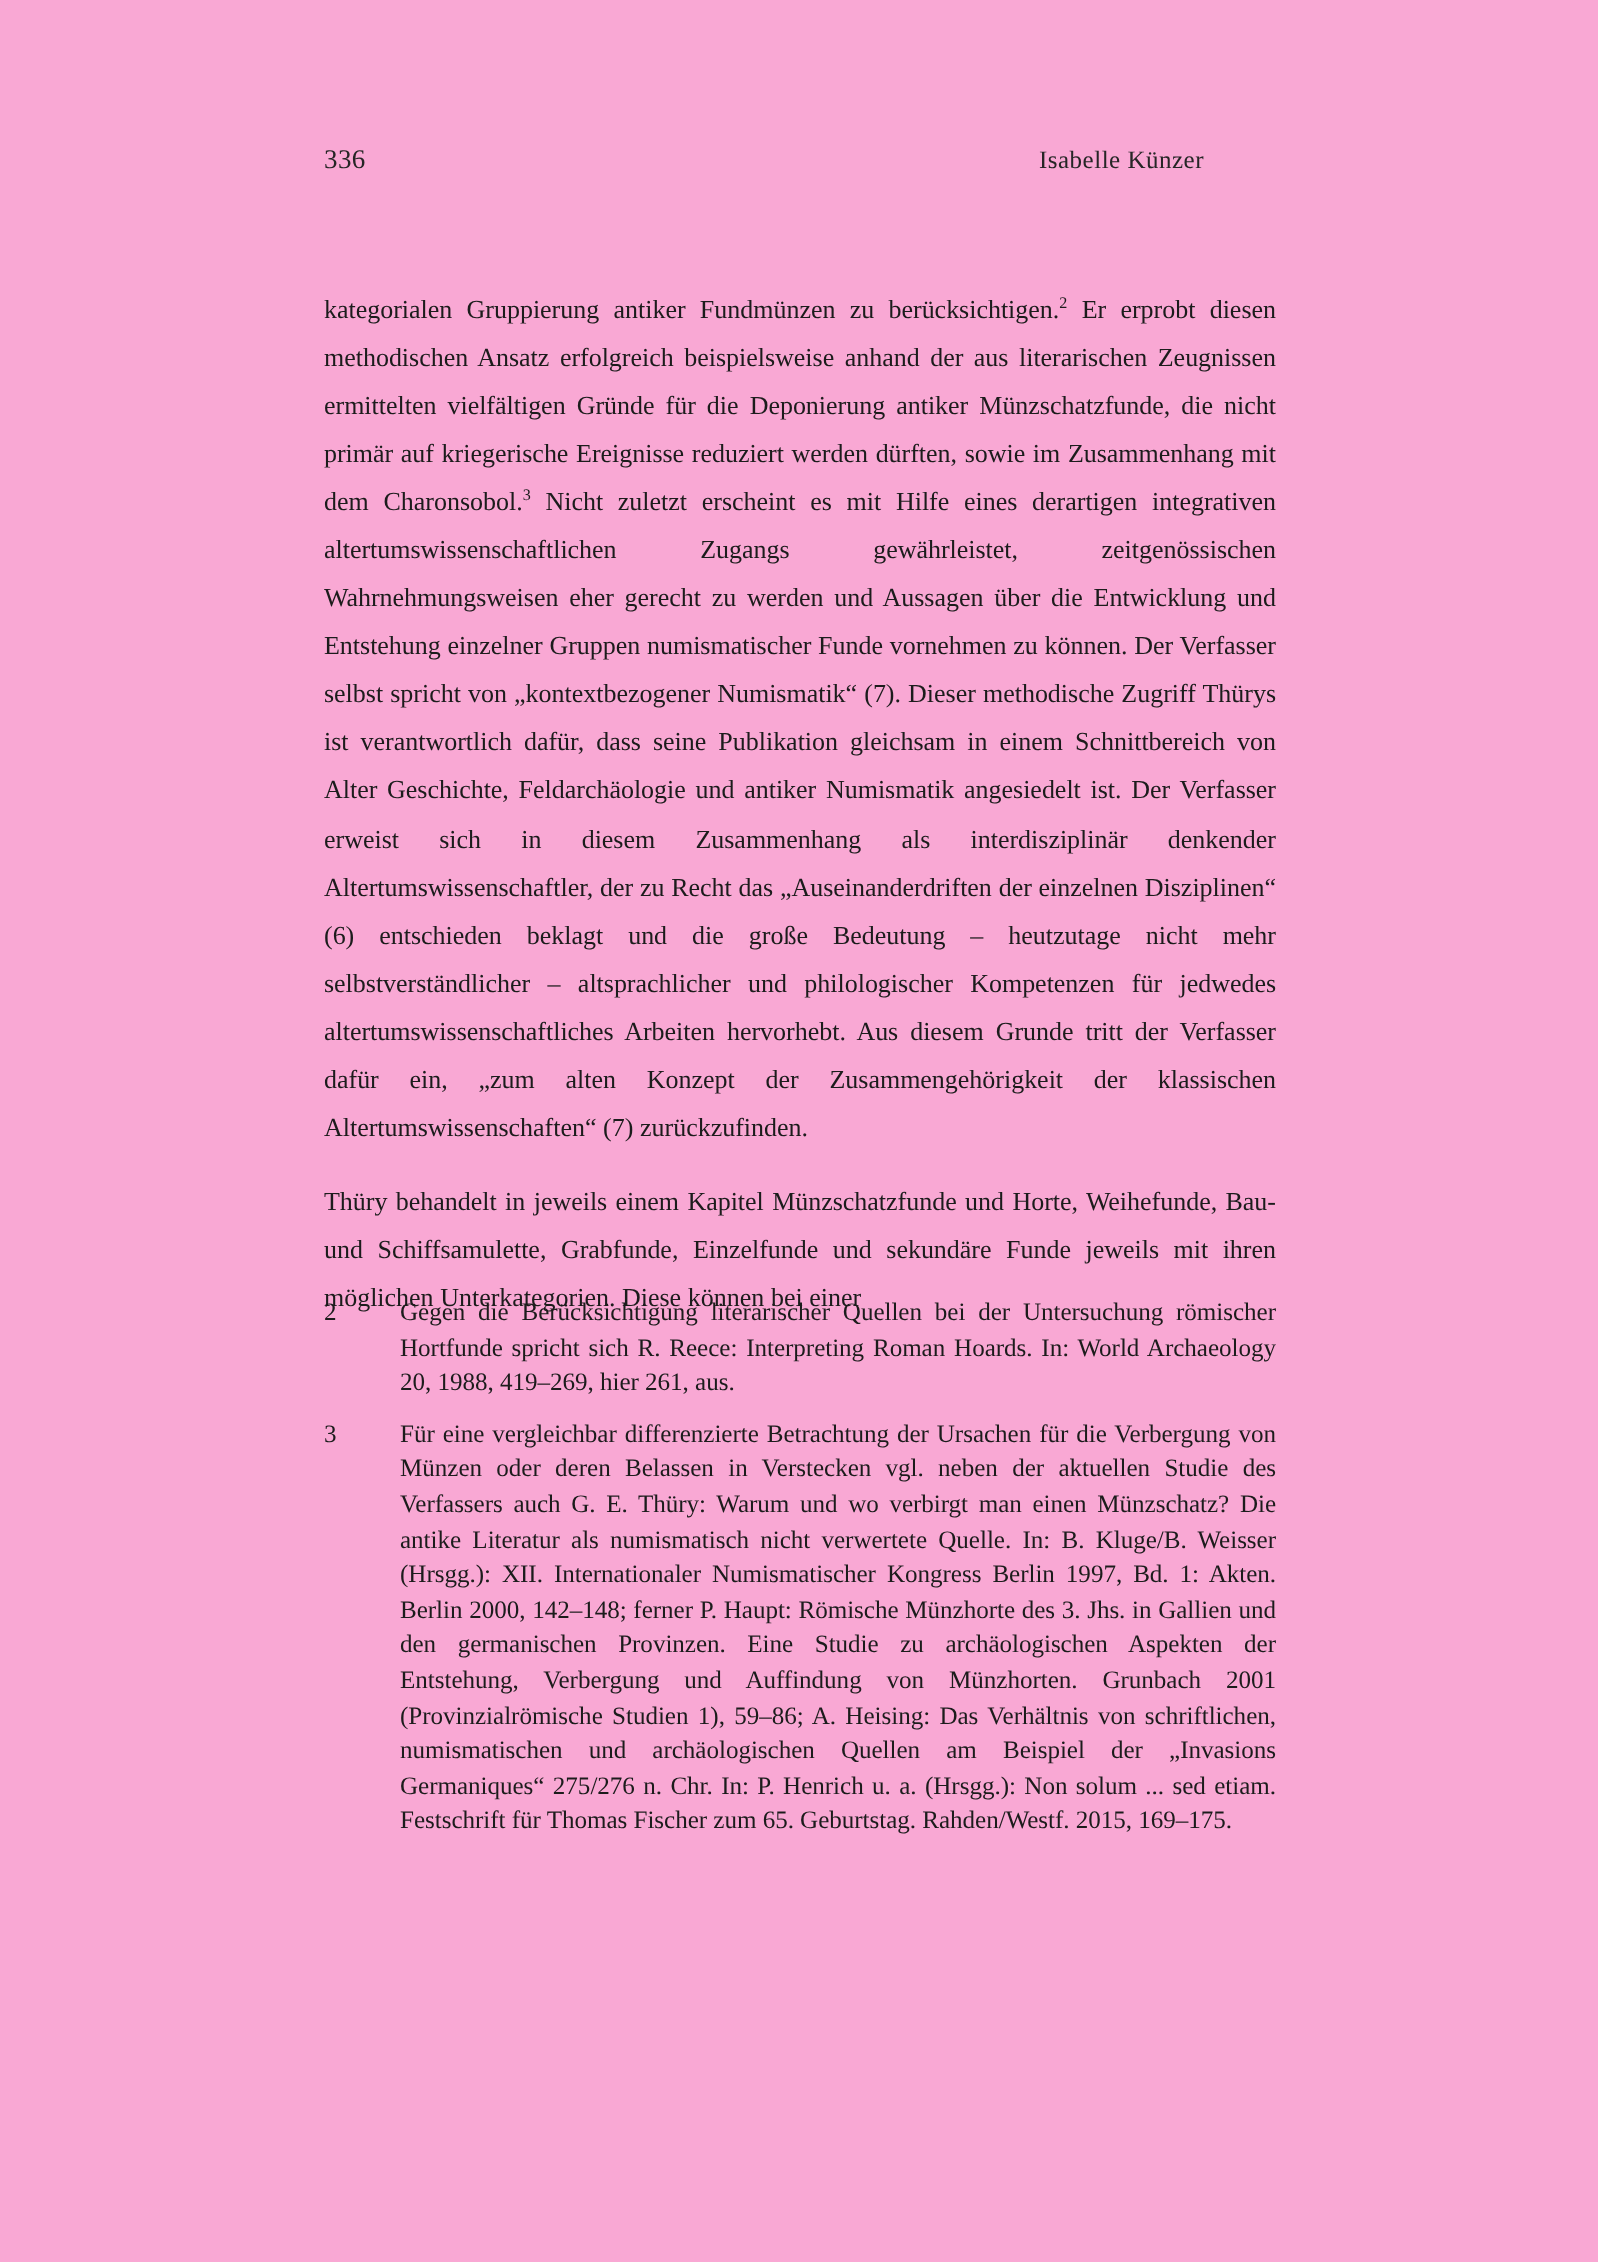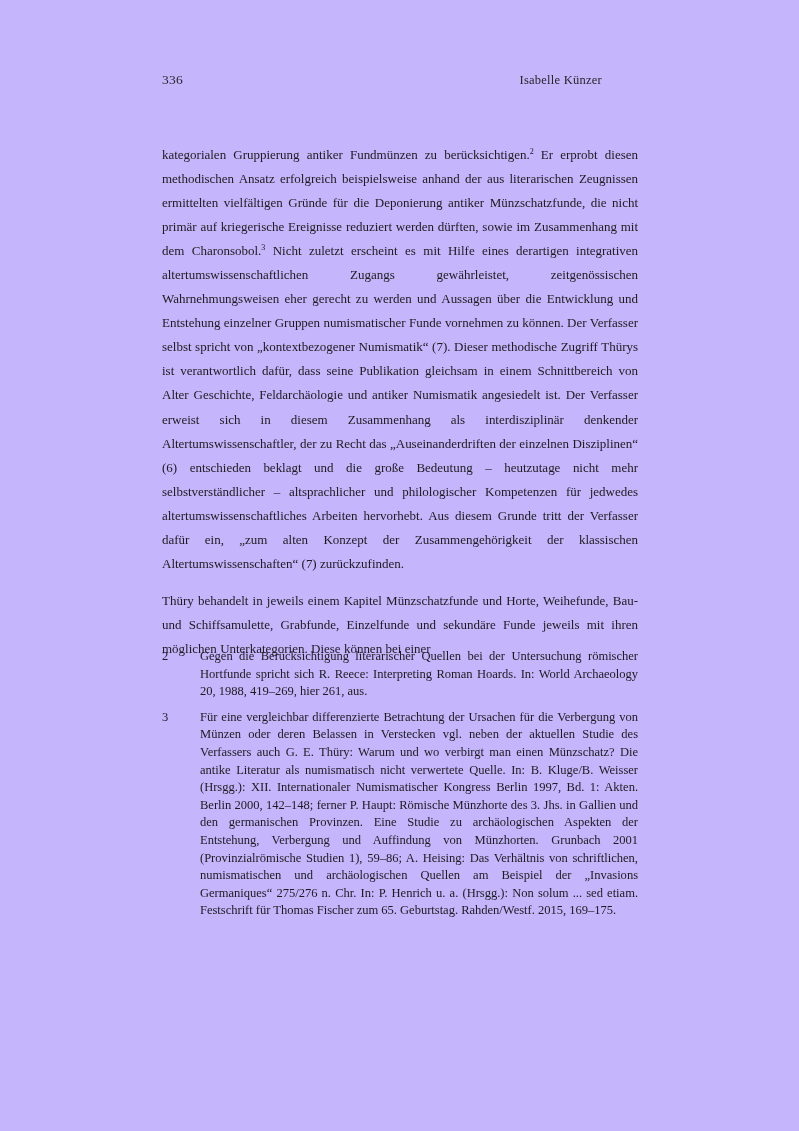--- a/index.html
+++ b/index.html
@@ -13,21 +13,21 @@
     font-family: "Liberation Serif", "DejaVu Serif", serif;
     color: #1c1c1c;
     -webkit-font-smoothing: antialiased;
   }
 
   .page {
     position: relative;
     width: 799px;
     height: 1131px;
     margin: 0 auto;
-    background: #c4b5fd;
+    background: #f9a8d4;
     overflow: hidden;
     box-sizing: border-box;
   }
 
   
   .running-head {
     position: absolute;
     left: 162px;
     top: 70px;
     width: 476px;

